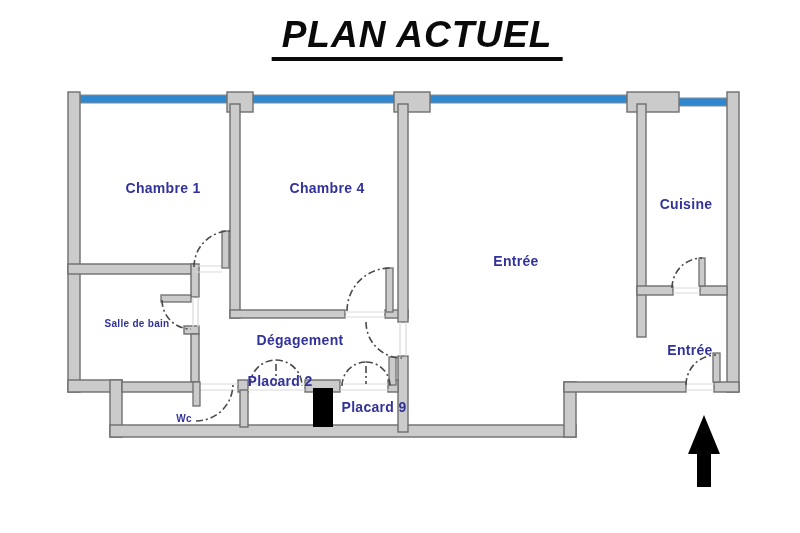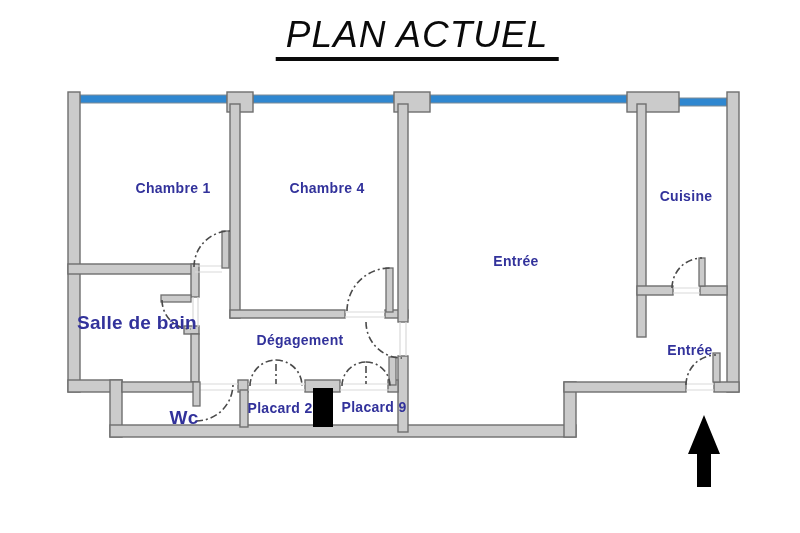--- a/index.html
+++ b/index.html
@@ -9,23 +9,23 @@
   .wall{fill:var(--wall-fill,#cbcbcb);stroke:var(--wall-stroke,#6e6e6e);stroke-width:1.4;}
   .leaf{fill:var(--wall-fill,#cbcbcb);stroke:var(--wall-stroke,#6e6e6e);stroke-width:1.3;}
   .win{fill:var(--window-blue,#2f87d0);stroke:#7e8b96;stroke-width:1;}
   .arc{fill:none;stroke:var(--dash-gray,#4a4a4a);stroke-width:1.6;stroke-dasharray:7 3 2 3;}
   .thresh{fill:none;stroke:var(--threshold-gray,#d9d9d9);stroke-width:1.2;}
   .black-rect{fill:var(--arrow-black,#000);}
   .arrow{fill:var(--arrow-black,#000);}
   .room-label{position:absolute;transform:translate(-50%,-50%);
               font-weight:bold;font-size:14px;color:var(--label-blue,#32329b);
               white-space:nowrap;letter-spacing:.3px;}
-  .room-label.big{font-size:19px;}
+  .room-label.big{font-size:10px;}
   #plan-title{position:absolute;top:14px;left:calc(50% + 17px);transform:translateX(-50%);
-              font-size:37px;font-weight:normal;font-style:italic;letter-spacing:1px;
+              font-size:37px;font-weight:bold;font-style:italic;letter-spacing:1px;
               color:var(--title-black,#0a0a0a);border-bottom:4px solid var(--title-black,#0a0a0a);
               padding:0 10px 1px 10px;white-space:nowrap;}
 </style>
 </head>
 <body>
 
 <div id="stage">
 
   <div id="plan-title">PLAN ACTUEL</div>
 
@@ -107,23 +107,23 @@
       <path class="arc" d="M366,366 V384"></path>
       <path class="arc" d="M672,288 A30 30 0 0 1 702,258"></path>
       <path class="arc" d="M686,385 A30 30 0 0 1 716,355"></path>
     </g>
 
     <rect class="black-rect" x="313" y="388" width="20" height="39"></rect>
 
     <path class="arrow" d="M704,415 L720,454 L711,454 L711,487 L697,487 L697,454 L688,454 Z"></path>
   </svg>
 
-  <div class="room-label" style="left:173px;top:188px">Chambre 1</div>
+  <div class="room-label" style="left:163px;top:188px">Chambre 1</div>
   <div class="room-label" style="left:327px;top:188px">Chambre 4</div>
   <div class="room-label" style="left:516px;top:261px">Entrée</div>
-  <div class="room-label" style="left:686px;top:196px">Cuisine</div>
+  <div class="room-label" style="left:686px;top:204px">Cuisine</div>
   <div class="room-label big" style="left:137px;top:323px">Salle de bain</div>
   <div class="room-label" style="left:300px;top:340px">Dégagement</div>
   <div class="room-label big" style="left:184px;top:418px">Wc</div>
-  <div class="room-label" style="left:280px;top:408px">Placard 2</div>
+  <div class="room-label" style="left:280px;top:381px">Placard 2</div>
   <div class="room-label" style="left:374px;top:407px">Placard 9</div>
   <div class="room-label" style="left:690px;top:350px">Entrée</div>
 </div>
 
 </body></html>

